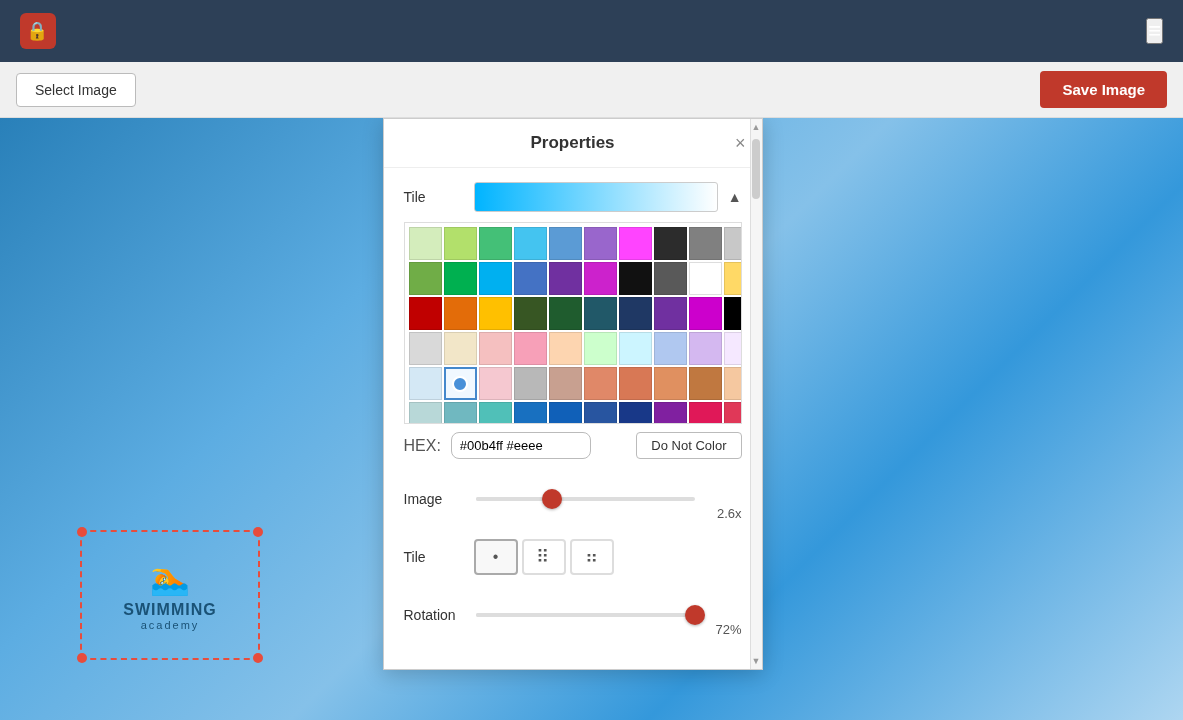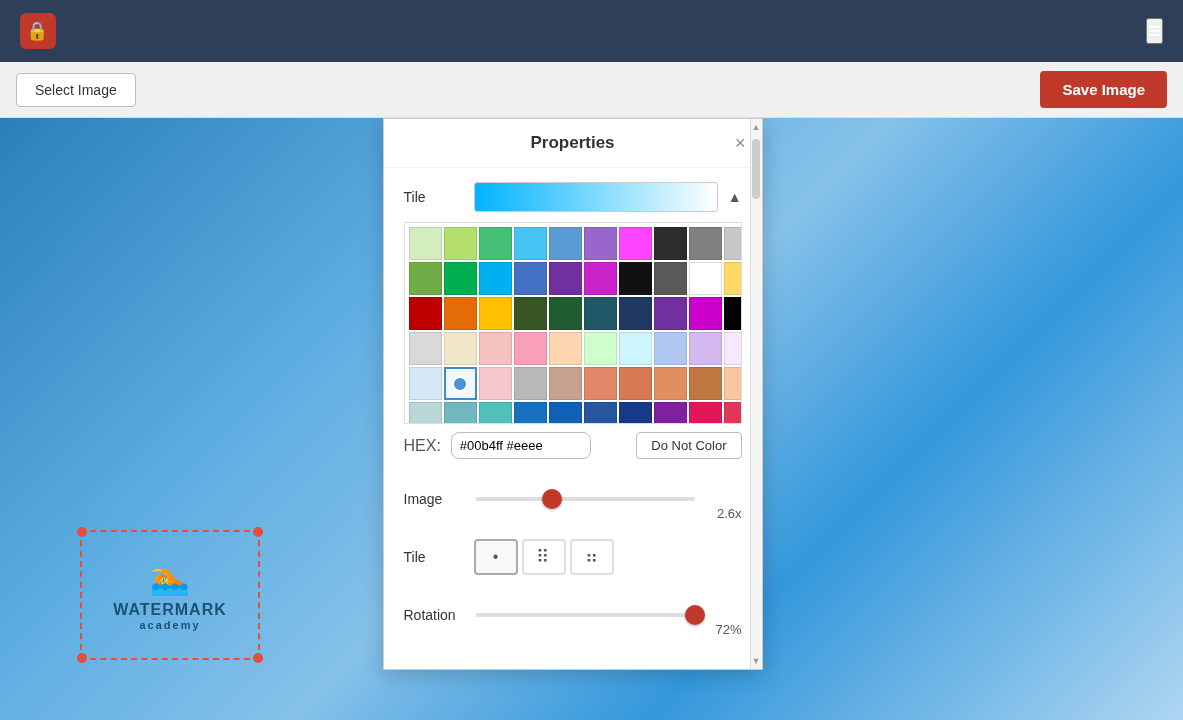--- a/index.html
+++ b/index.html
@@ -109,21 +109,20 @@
     .watermark-text-swim {
       font-size: 16px;
       font-weight: bold;
       color: #1a5276;
       letter-spacing: 1px;
     }
     .watermark-text-academy {
       font-size: 11px;
       color: #1a5276;
       letter-spacing: 2px;
-      font-weight: bold;
     }
     .corner-dot {
       position: absolute;
       width: 10px; height: 10px;
       background: #e74c3c;
       border-radius: 50%;
     }
     .corner-dot.tl { top: -5px; left: -5px; }
     .corner-dot.tr { top: -5px; right: -5px; }
     .corner-dot.bl { bottom: -5px; left: -5px; }
@@ -390,21 +389,21 @@
   <div class="image-area">
     <div class="image-bg">
 
       <div class="watermark-box">
         <div class="corner-dot tl"></div>
         <div class="corner-dot tr"></div>
         <div class="corner-dot bl"></div>
         <div class="corner-dot br"></div>
         <div class="watermark-content">
           <div class="watermark-logo">🏊</div>
-          <div class="watermark-text-swim">WATERMARK</div>
+          <div class="watermark-text-swim">SWIMMING</div>
           <div class="watermark-text-academy">academy</div>
         </div>
       </div>
     </div>
   </div>
 
   <div class="properties-panel">
     <div class="panel-header">
       <span class="panel-title">Properties</span>
       <button class="panel-close">×</button>

